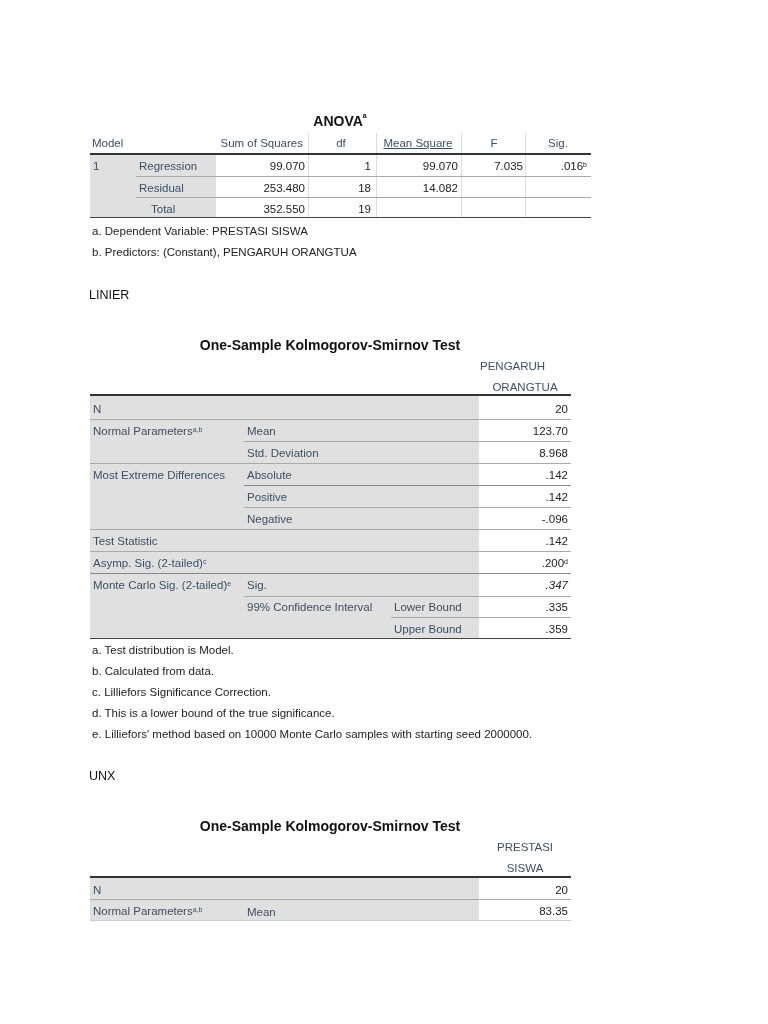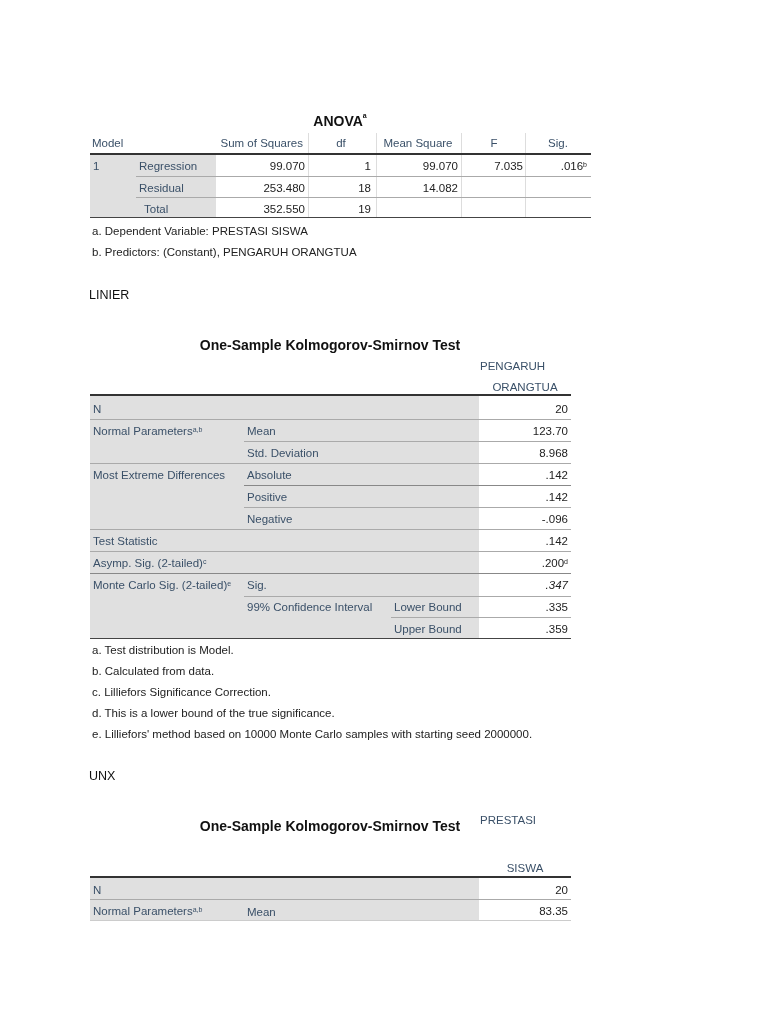--- a/index.html
+++ b/index.html
@@ -21,21 +21,21 @@
 </style>
 </head>
 <body>
 
 <div>
   <div class="abs title" style="left:290px;top:113px;width:100px;"><span>ANOVA</span><sup>a</sup></div>
 
   <div class="abs hdr" style="left:92px;top:137px;">Model</div>
   <div class="abs hdr" style="left:200px;top:137px;width:103px;text-align:right;">Sum of Squares</div>
   <div class="abs hdr" style="left:310px;top:137px;width:62px;text-align:center;">df</div>
-  <div class="abs hdr" style="left:378px;top:137px;width:80px;text-align:center;">Mean Square</div>
+  <div class="abs hdr" style="left:378px;top:137px;width:80px;text-align:center;text-decoration:underline;">Mean Square</div>
   <div class="abs hdr" style="left:463px;top:137px;width:62px;text-align:center;">F</div>
   <div class="abs hdr" style="left:527px;top:137px;width:62px;text-align:center;">Sig.</div>
 
   <div class="vline" style="left:308px;top:133px;height:85px;"></div>
   <div class="vline" style="left:376px;top:133px;height:85px;"></div>
   <div class="vline" style="left:461px;top:133px;height:85px;"></div>
   <div class="vline" style="left:525px;top:133px;height:85px;"></div>
 
   <div class="thick" style="left:90px;top:153px;width:501px;"></div>
   <div class="shade" style="left:90px;top:155px;width:126px;height:62px;"></div>
@@ -49,21 +49,21 @@
   <div class="cell num" style="left:463px;top:155px;width:60px;">7.035</div>
   <div class="cell num" style="left:527px;top:155px;width:60px;"><span>.016</span><sup>b</sup></div>
   <div class="line" style="left:136px;top:176px;width:455px;"></div>
 
   <div class="cell lbl" style="left:139px;top:177px;">Residual</div>
   <div class="cell num" style="left:220px;top:177px;width:85px;">253.480</div>
   <div class="cell num" style="left:310px;top:177px;width:61px;">18</div>
   <div class="cell num" style="left:378px;top:177px;width:80px;text-align:right;">14.082</div>
   <div class="line" style="left:136px;top:197px;width:455px;"></div>
 
-  <div class="cell lbl" style="left:144px;top:198px;text-align:center;">Total</div>
+  <div class="cell lbl" style="left:151px;top:198px;text-align:center;">Total</div>
   <div class="cell num" style="left:220px;top:198px;width:85px;">352.550</div>
   <div class="cell num" style="left:310px;top:198px;width:61px;">19</div>
   <div class="thick" style="left:90px;top:217px;width:501px;height:1px;background:#444;"></div>
 
   <div class="foot" style="left:92px;top:225px;">a. Dependent Variable: PRESTASI SISWA</div>
   <div class="foot" style="left:92px;top:246px;">b. Predictors: (Constant), PENGARUH ORANGTUA</div>
 </div>
 
 <div class="section" style="left:89px;top:288px;">LINIER</div>
 
@@ -121,21 +121,21 @@
   <div class="foot" style="left:92px;top:665px;">b. Calculated from data.</div>
   <div class="foot" style="left:92px;top:686px;">c. Lilliefors Significance Correction.</div>
   <div class="foot" style="left:92px;top:707px;">d. This is a lower bound of the true significance.</div>
   <div class="foot" style="left:92px;top:728px;">e. Lilliefors' method based on 10000 Monte Carlo samples with starting seed 2000000.</div>
 </div>
 
 <div class="section" style="left:89px;top:769px;">UNX</div>
 
 <div>
   <div class="abs title" style="left:150px;top:818px;width:360px;">One-Sample Kolmogorov-Smirnov Test</div>
-  <div class="abs hdr" style="left:480px;top:814px;width:90px;text-align:left;">PRESTASI</div>
+  <div class="abs hdr" style="left:480px;top:841px;width:90px;text-align:center;">PRESTASI</div>
   <div class="abs hdr" style="left:480px;top:862px;width:90px;text-align:center;">SISWA</div>
   <div class="thick" style="left:90px;top:876px;width:481px;"></div>
   <div class="shade" style="left:90px;top:878px;width:389px;height:42px;"></div>
 
   <div class="cell lbl" style="left:93px;top:879px;">N</div>
   <div class="cell num" style="left:480px;top:879px;width:88px;">20</div>
   <div class="line" style="left:90px;top:899px;width:481px;"></div>
 
   <div class="cell lbl" style="left:93px;top:900px;"><span>Normal Parameters</span><sup>a,b</sup></div>
   <div class="cell lbl" style="left:247px;top:901px;">Mean</div>

